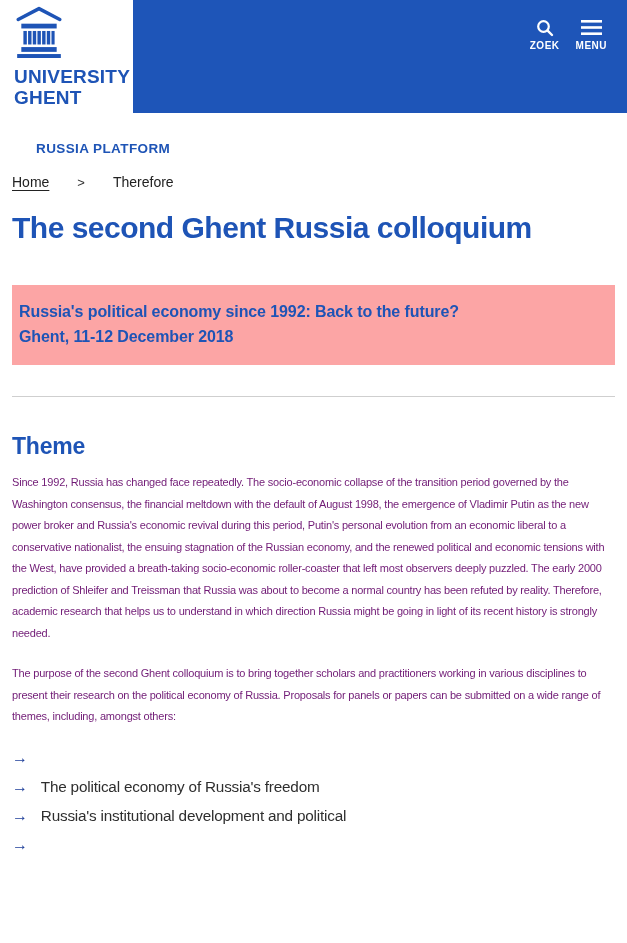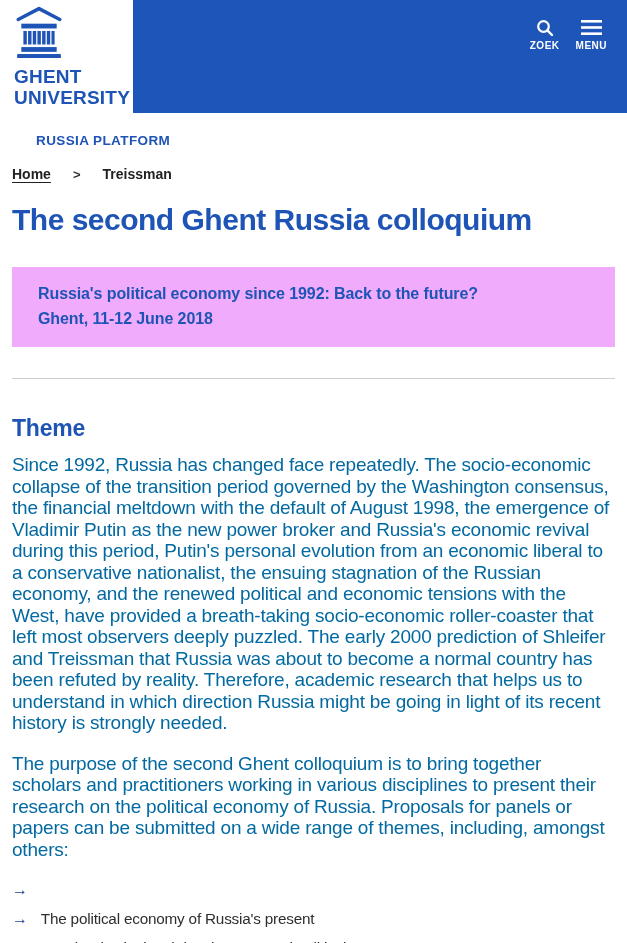--- a/index.html
+++ b/index.html
@@ -53,61 +53,60 @@
     font-size: 10px;
     font-weight: 700;
     letter-spacing: 0.5px;
     color: #ffffff;
   }
 
   
   .main { padding: 0 12px 10px; }
 
   .platform-title {
-    margin-top: 20px;
+    margin-top: 28px;
     color: #1E54B6;
     font-weight: 700;
     font-size: 13.5px;
     letter-spacing: 0.4px;
     cursor: pointer;
     display: inline-block;
     padding-left: 24px;
   }
 
   .breadcrumb {
     margin-top: 17px;
     font-size: 14px;
     color: #222222;
     display: flex;
     align-items: center;
-    gap: 22px;
-    font-weight: bold;
+    gap: 28px;
   }
   .breadcrumb-home {
     color: #222222;
     text-decoration: underline;
     text-underline-offset: 3px;
     cursor: pointer;
   }
   .breadcrumb-sep { color: #333333; font-size: 13px; }
 
   h1.page-title {
     margin: 13px 0 0;
     max-width: 560px;
     font-size: 30px;
     line-height: 50px;
     font-weight: 700;
     color: #1E54B6;
     letter-spacing: -0.5px;
   }
 
   .highlight-box {
-    margin-top: 22px;
-    background: #f0abfc;
-    padding: 14px 26px 16px;
+    margin-top: 32px;
+    background: #fca5a5;
+    padding: 14px 7px 16px;
   }
   .highlight-box div {
     color: #1E54B6;
     font-weight: 700;
     font-size: 16px;
     line-height: 25px;
     letter-spacing: -0.1px;
   }
 
   hr.divider {
@@ -119,24 +118,24 @@
   h2.section-heading {
     margin: 36px 0 12px;
     font-size: 23px;
     font-weight: 700;
     color: #1E54B6;
     letter-spacing: -0.2px;
   }
 
   .theme-text p {
     margin: 0 0 19px;
-    font-size: 19px;
+    font-size: 11px;
     line-height: 21.5px;
     letter-spacing: -0.2px;
-    color: #0369a1;
+    color: #701a75;
   }
 
   ul.topics-list {
     list-style: none;
     margin: 6px 0 0;
     padding: 0;
   }
   ul.topics-list li {
     display: flex;
     align-items: flex-start;
@@ -166,22 +165,22 @@
       <rect x="13.5" y="24" width="3.3" height="13" fill="#1E54B6"></rect>
       <rect x="18" y="24" width="3.3" height="13" fill="#1E54B6"></rect>
       <rect x="22.5" y="24" width="3.3" height="13" fill="#1E54B6"></rect>
       <rect x="27" y="24" width="3.3" height="13" fill="#1E54B6"></rect>
       <rect x="31.5" y="24" width="3.3" height="13" fill="#1E54B6"></rect>
       <rect x="36" y="24" width="3" height="13" fill="#1E54B6"></rect>
       <rect x="7" y="39.5" width="34" height="4.6" fill="#1E54B6"></rect>
       <rect x="3" y="46.2" width="42" height="3.8" fill="#1E54B6"></rect>
     </svg>
     <div class="logo-text">
+      <div>UNIVERSITY</div>
       <div>GHENT</div>
-      <div>UNIVERSITY</div>
     </div>
   </div>
 
   <div class="header-bar">
     <button class="action-btn">
       <svg width="18" height="18" viewBox="0 0 18 18">
         <circle cx="7.5" cy="7.5" r="5.3" fill="none" stroke="#ffffff" stroke-width="2.2"></circle>
         <line x1="11.6" y1="11.6" x2="16" y2="16" stroke="#ffffff" stroke-width="2.4" stroke-linecap="round"></line>
       </svg>
       <span class="action-label">ZOEK</span>
@@ -197,44 +196,44 @@
   </div>
 </header>
 
 <main class="main">
 
   <div class="platform-title">RUSSIA PLATFORM</div>
 
   <nav class="breadcrumb">
     <a class="breadcrumb-home">Home</a>
     <span class="breadcrumb-sep">&gt;</span>
-    <span class="breadcrumb-current">Treissman</span>
+    <span class="breadcrumb-current">Therefore</span>
   </nav>
 
   <h1 class="page-title">The second Ghent Russia colloquium</h1>
 
   <div class="highlight-box">
     <div>Russia's political economy since 1992: Back to the future?</div>
-    <div>Ghent, 11-12 June 2018</div>
+    <div>Ghent, 11-12 December 2018</div>
   </div>
 
   <hr class="divider">
 
   <section class="theme-text">
     <h2 class="section-heading">Theme</h2>
     <p>Since 1992, Russia has changed face repeatedly. The socio-economic collapse of the transition period governed by the Washington consensus, the financial meltdown with the default of August 1998, the emergence of Vladimir Putin as the new power broker and Russia's economic revival during this period, Putin's personal evolution from an economic liberal to a conservative nationalist, the ensuing stagnation of the Russian economy, and the renewed political and economic tensions with the West, have provided a breath-taking socio-economic roller-coaster that left most observers deeply puzzled. The early 2000 prediction of Shleifer and Treissman that Russia was about to become a normal country has been refuted by reality. Therefore, academic research that helps us to understand in which direction Russia might be going in light of its recent history is strongly needed.</p>
     <p>The purpose of the second Ghent colloquium is to bring together scholars and practitioners working in various disciplines to present their research on the political economy of Russia. Proposals for panels or papers can be submitted on a wide range of themes, including, amongst others:</p>
 
     <ul class="topics-list">
       <li>
         <span class="arrow-glyph">→</span>
       </li>
       <li>
         <span class="arrow-glyph">→</span>
-        <span>The political economy of Russia's present</span>
+        <span>The political economy of Russia's freedom</span>
       </li>
       <li>
         <span class="arrow-glyph">→</span>
         <span>Russia's institutional development and political</span>
       </li>
       <li>
         <span class="arrow-glyph">→</span>
       </li>
 
     </ul>

